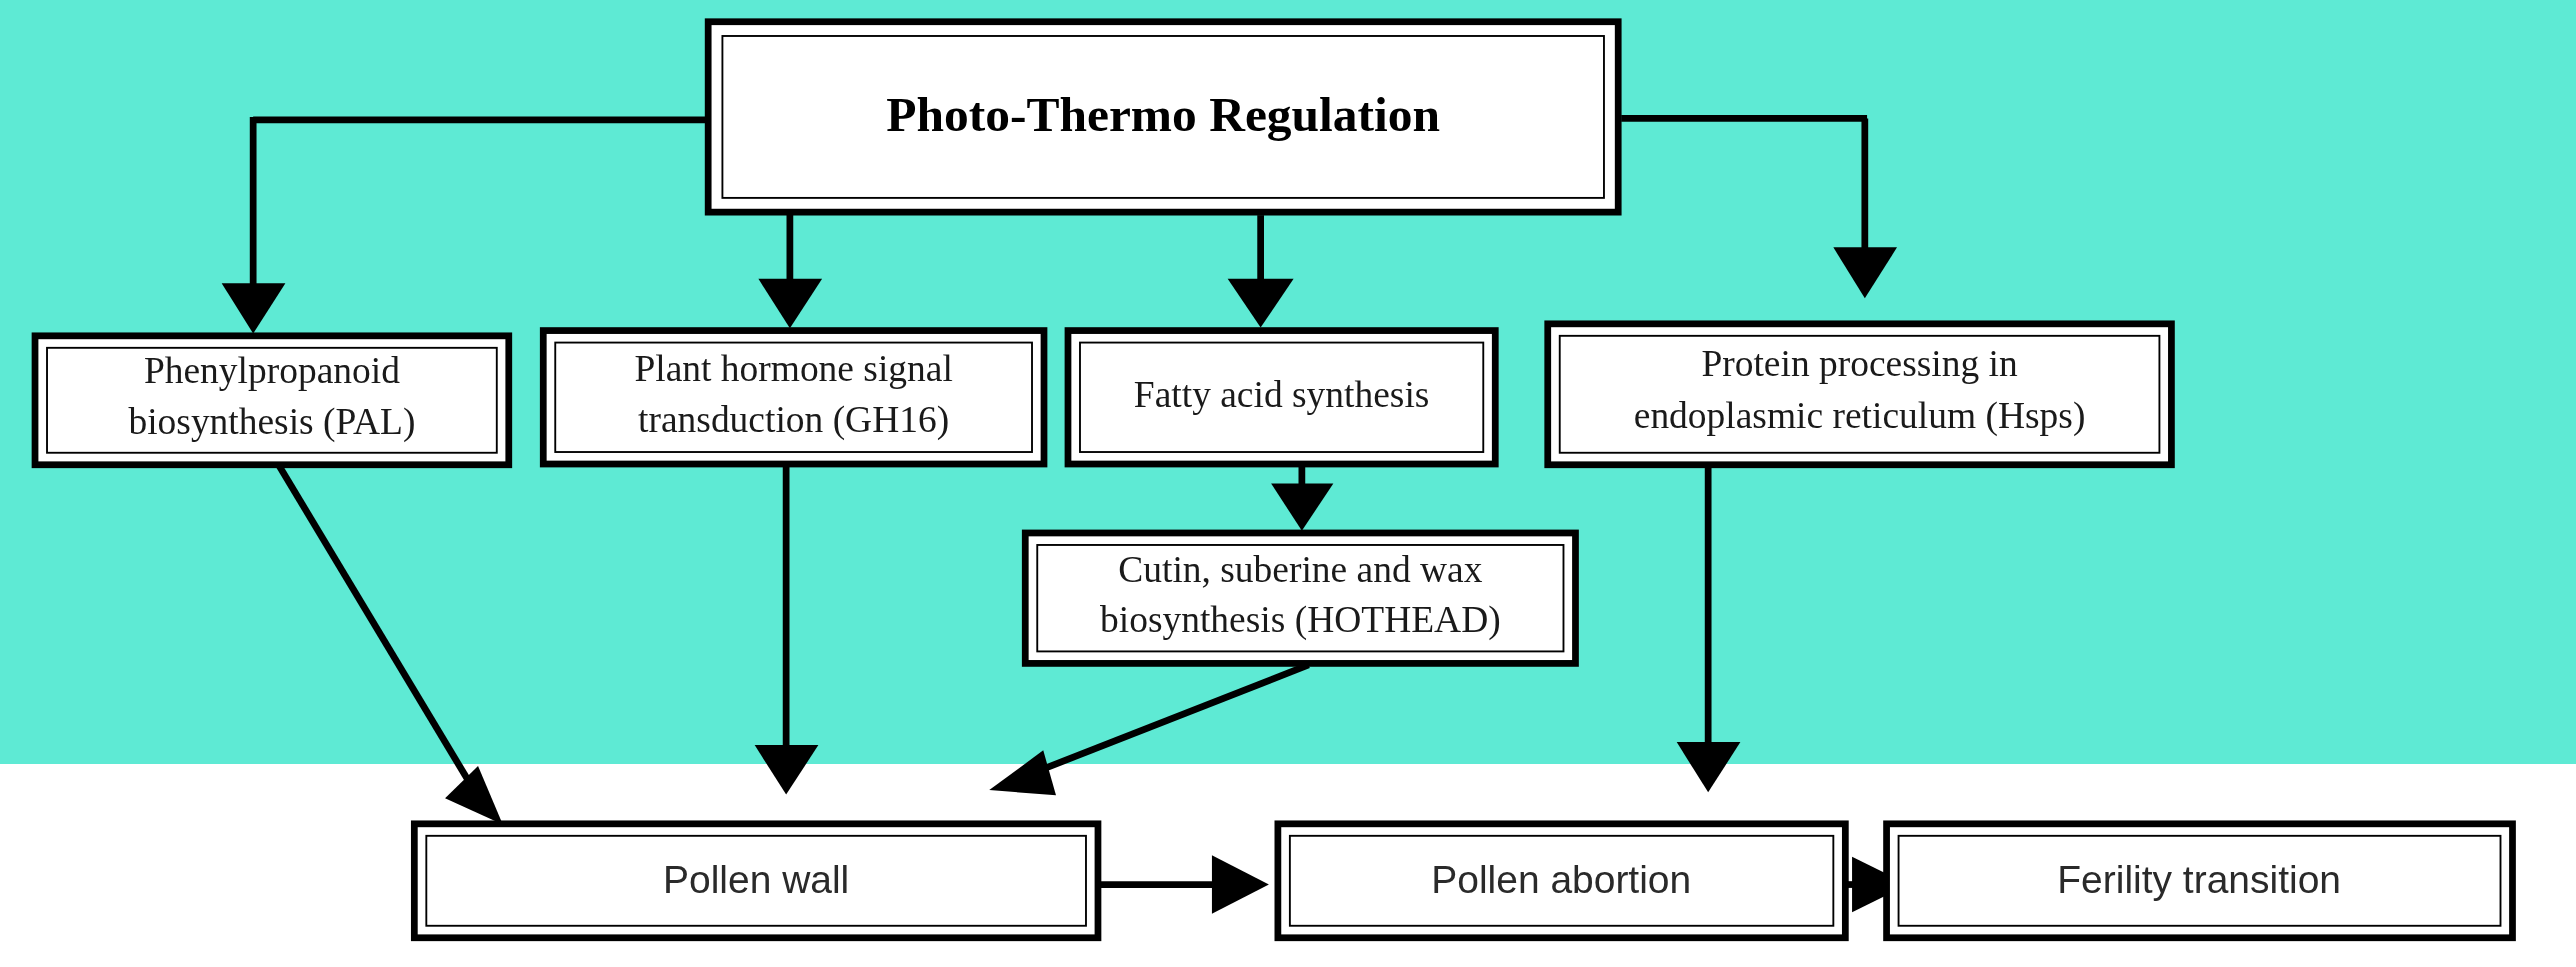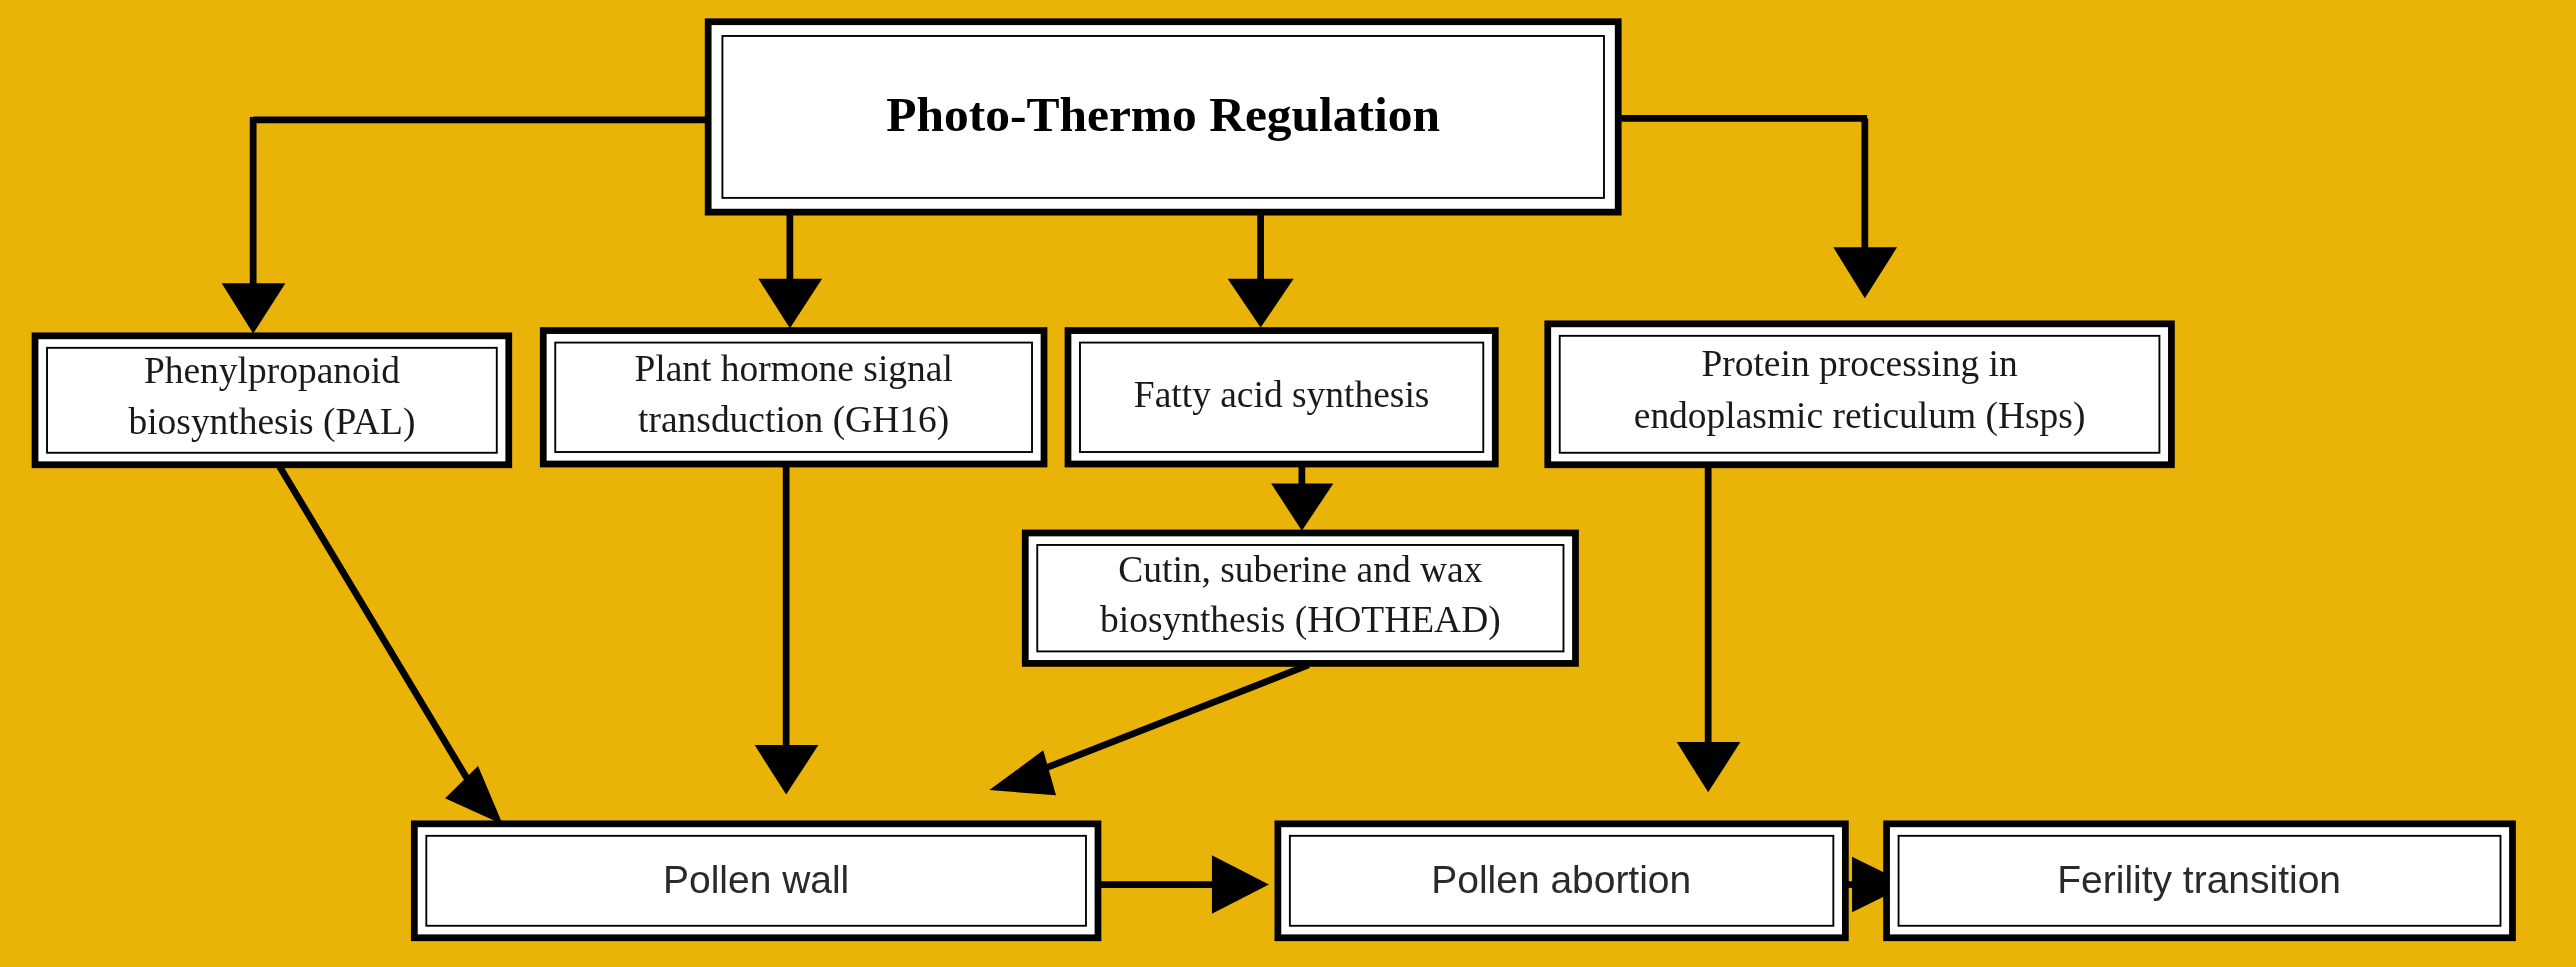--- a/index.html
+++ b/index.html
@@ -9,22 +9,22 @@
   }
   body {
     width: 2576px;
     height: 967px;
     font-family: "Liberation Serif", serif;
     overflow: hidden;
   }
   #diagram-root {
     position: relative;
     width: 2576px;
-    height: 967px;
-    background: #eab308;
+    height: 764px;
+    background: #5eead4;
   }
   svg.flow {
     position: absolute;
     top: 0;
     left: 0;
     width: 2576px;
     height: 967px;
     display: block;
   }
   .node-rect {

